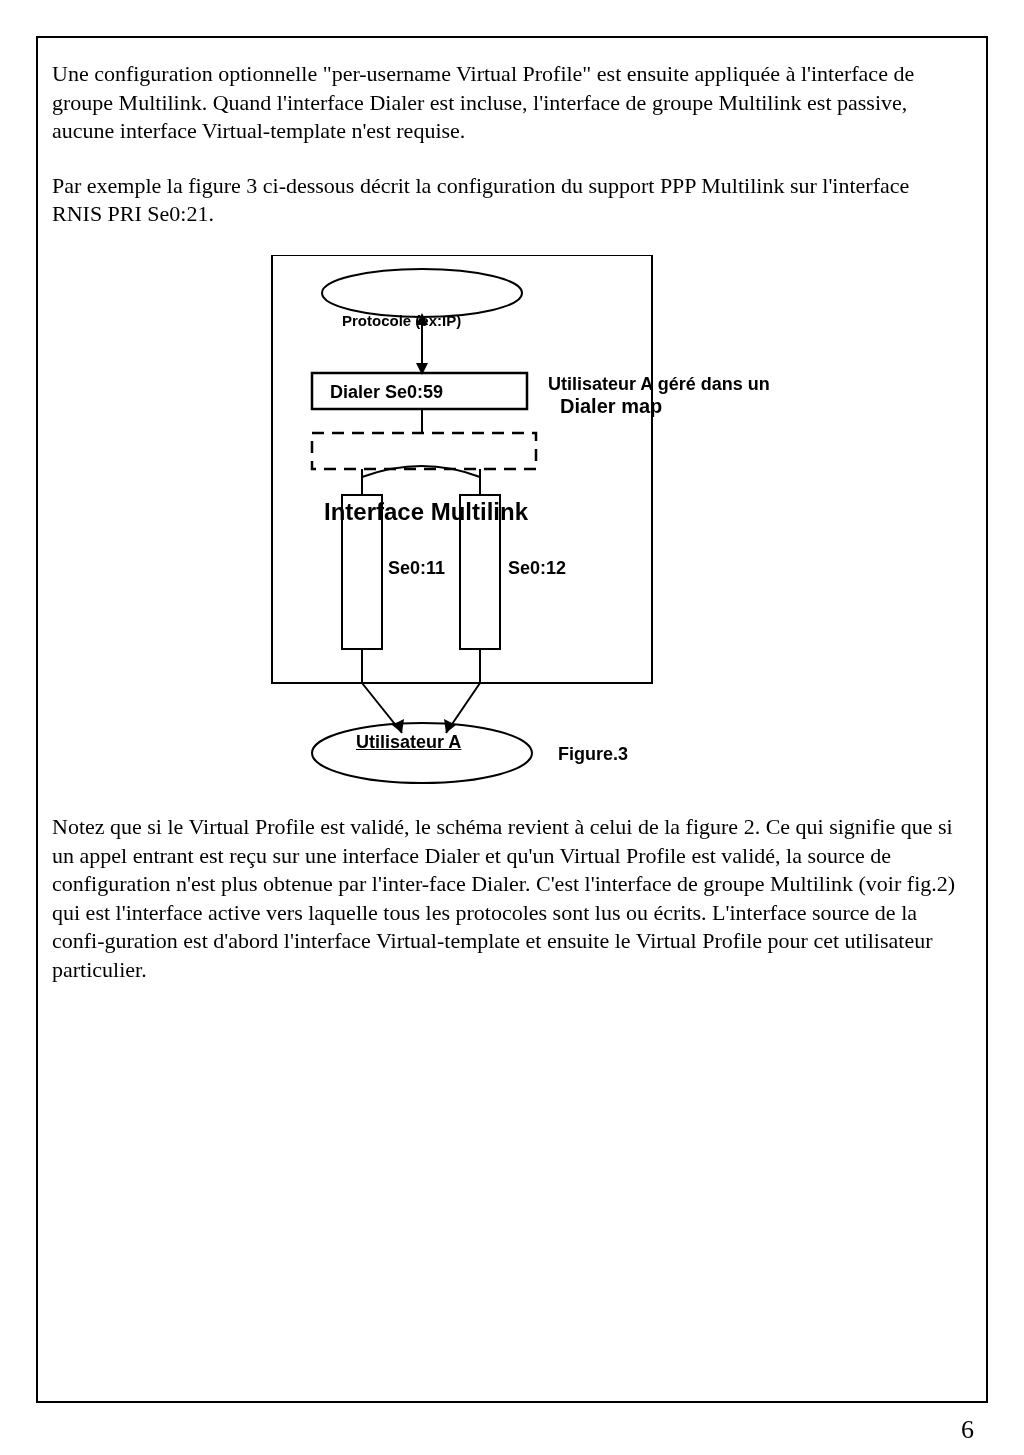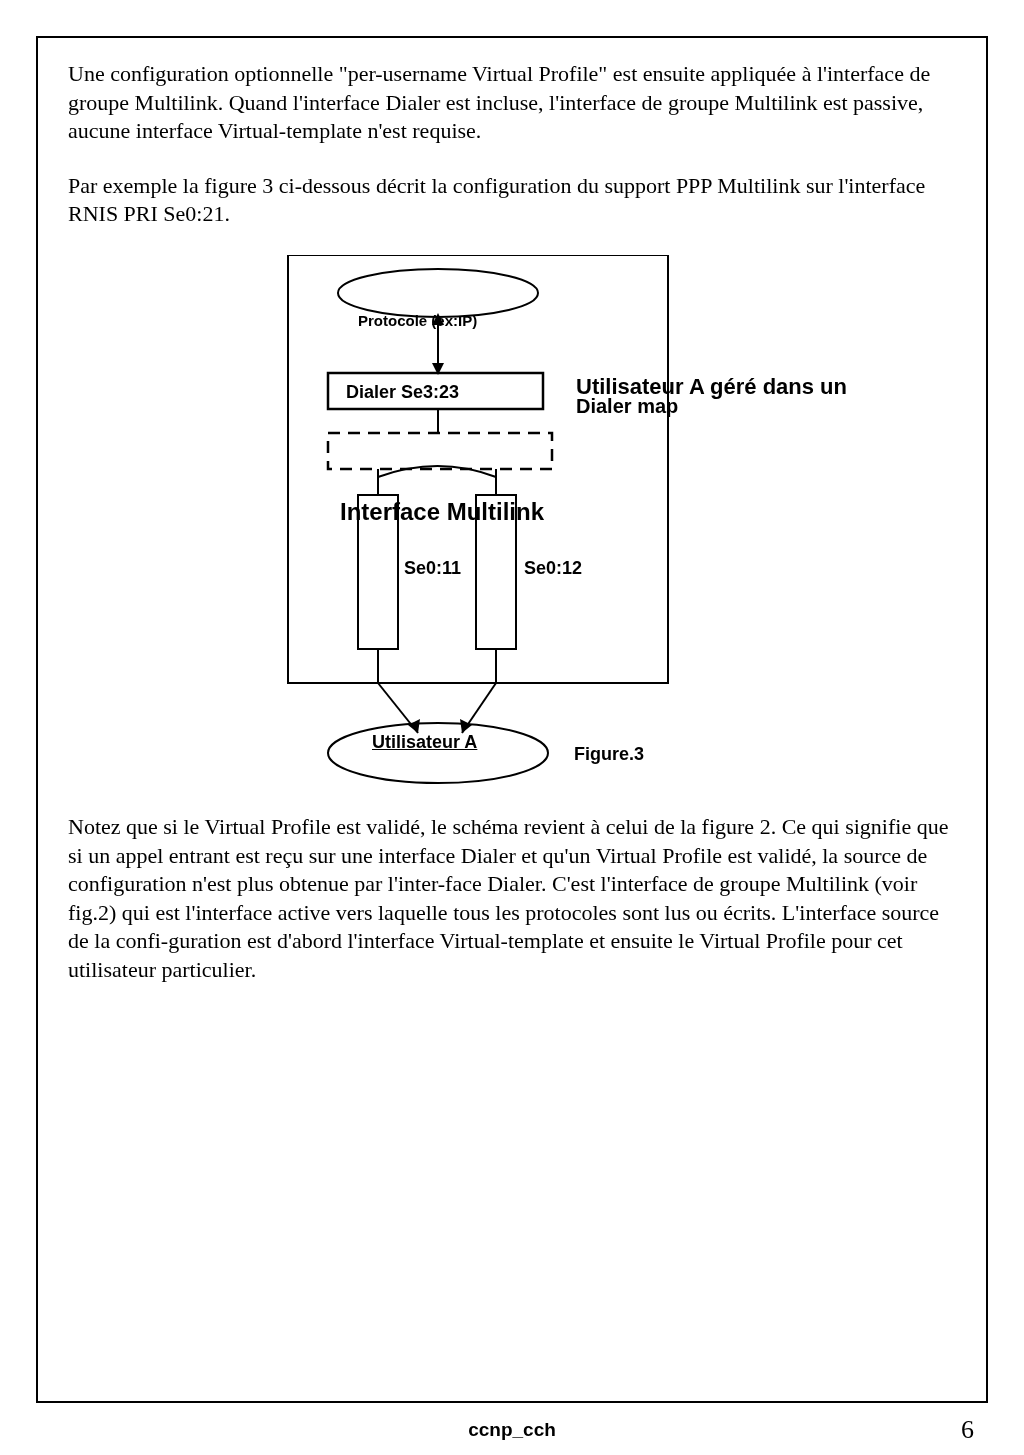--- a/index.html
+++ b/index.html
@@ -15,21 +15,21 @@
   color:#000;
 }
 .frame{
   position:absolute;
   left:36px;right:36px;top:36px;bottom:52px;
   border:2px solid #000;
 }
 .content{
   position:relative;
   z-index:1;
-  padding:22px 32px 0 32px;
+  padding:22px 32px 0 16px;
 }
 .para{margin:0 0 26px 0;}
 .diagram{
   position:relative;
   width:620px;
   height:540px;
   margin:10px 0 10px 160px;
   font-family:Verdana,Arial,sans-serif;
   font-weight:700;
   font-size:17px;
@@ -94,31 +94,30 @@
 
         <line x1="150" y1="428" x2="190" y2="478" stroke="#000" stroke-width="2"></line>
         <line x1="268" y1="428" x2="234" y2="478" stroke="#000" stroke-width="2"></line>
         <polygon points="190,478 180,470 192,464" fill="#000"></polygon>
         <polygon points="234,478 232,464 244,470" fill="#000"></polygon>
 
         <ellipse cx="210" cy="498" rx="110" ry="30" fill="none" stroke="#000" stroke-width="2"></ellipse>
       </svg>
 
       <span class="dia-label" style="left:130px;top:28px;font-size:15px;margin-top:28px;">Protocole (ex:IP)</span>
-      <span class="dia-label" style="left:118px;top:126px;font-size:18px;">Dialer Se3:23</span>
+      <span class="dia-label" style="left:118px;top:126px;font-size:18px;">Dialer Se0:59</span>
       <span class="dia-label" style="left:112px;top:201px;font-size:24px;margin-top:40px;">Interface Multilink</span>
       <span class="dia-label" style="left:176px;top:302px;font-size:18px;">Se0:11</span>
       <span class="dia-label" style="left:296px;top:302px;font-size:18px;">Se0:12</span>
       <span class="dia-label" style="left:144px;top:476px;font-size:18px;text-decoration:underline;">Utilisateur A</span>
 
-      <span class="dia-label" style="left:348px;top:118px;font-size:22px;">Utilisateur A géré dans un</span>
+      <span class="dia-label" style="left:336px;top:118px;font-size:18px;">Utilisateur A géré dans un</span>
       <span class="dia-label" style="left:348px;top:138px;font-size:20px;">Dialer map</span>
 
       <span class="dia-label" style="left:346px;top:488px;font-size:18px;">Figure.3</span>
     </div>
 
     <p class="para" style="margin-top:18px;">Notez que si le Virtual Profile est validé, le schéma revient à celui de la figure 2. Ce qui signifie que si un appel entrant est reçu sur une interface Dialer et qu'un Virtual Profile est validé, la source de configuration n'est plus obtenue par l'inter-face Dialer. C'est l'interface de groupe Multilink (voir fig.2) qui est l'interface active vers laquelle tous les protocoles sont lus ou écrits. L'interface source de la  confi-guration est d'abord l'interface Virtual-template et ensuite le Virtual Profile pour cet utilisateur particulier.</p>
 
   </div>
 
-  <div class="footer">ccnp_cch</div>
   <div class="pagenum">6</div>
 </div>
 
 </body></html>

